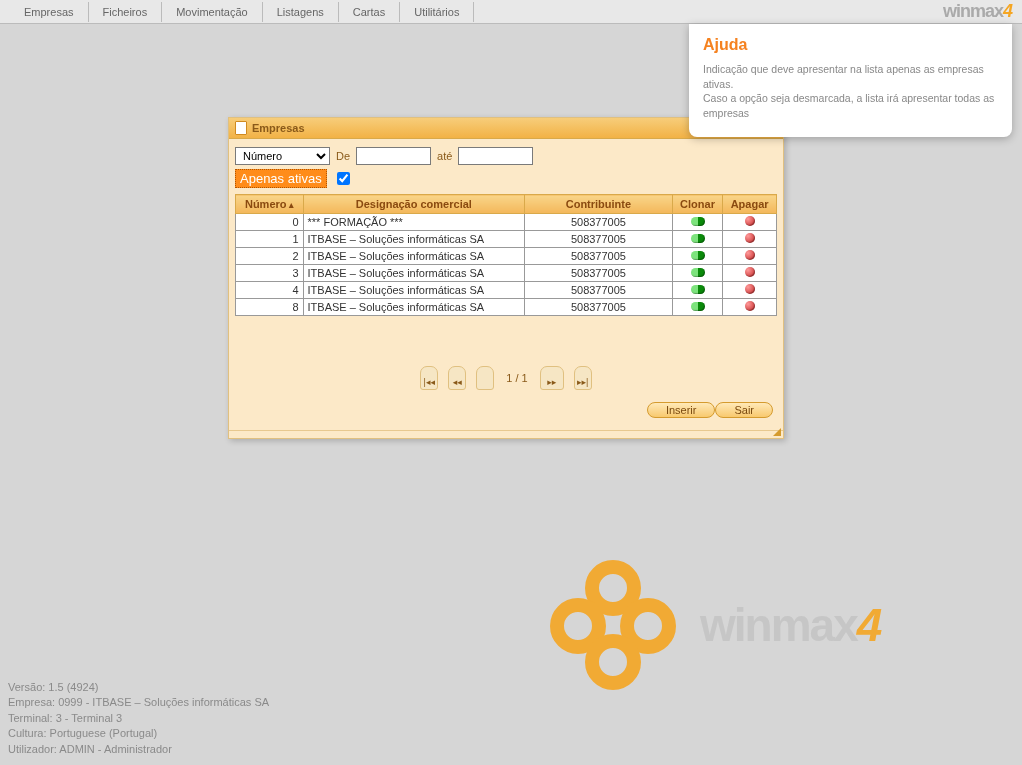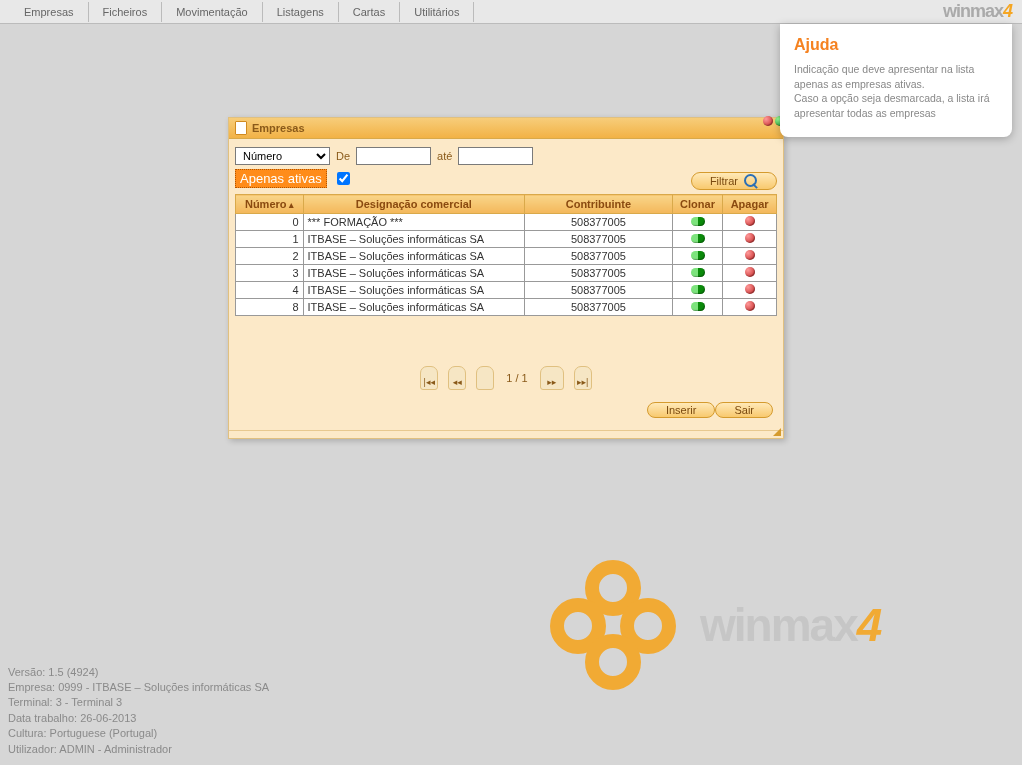--- a/index.html
+++ b/index.html
@@ -37,21 +37,21 @@
     font-size: 18px;
     font-weight: bold;
     color: #aaa;
     letter-spacing: -1px;
   }
   .logo .four { color: #f5a623; font-style: italic; }
   .help-popup {
     position: absolute;
     top: 24px;
     right: 10px;
-    width: 232px;
+    width: 323px;
     background: #fff;
     border-radius: 0 0 8px 8px;
     box-shadow: 0 2px 8px rgba(0,0,0,0.25);
     padding: 12px 14px 16px;
     z-index: 20;
   }
   .help-title { color: #f58220; font-size: 16px; font-weight: bold; margin-bottom: 8px;}
   .help-body { color: #888; font-size: 10.5px; line-height: 1.4; white-space: pre-line;}
   .window {
     position: absolute;
@@ -197,26 +197,20 @@
       </select>
       <span class="label-de">De</span>
       <input class="range" type="text" value="" style="">
       <span class="label-ate">até</span>
       <input class="range" type="text" value="" style="">
     </div>
     <div class="apenas-row">
       <span class="apenas-label">Apenas ativas</span>
       <input type="checkbox" checked="" style="">
     </div>
-    <div class="bottom-right-filter">
-      <button class="btn">
-        <span>Filtrar</span>
-          <span class="mag"></span>
-      </button>
-    </div>
 
     <table class="data">
       <thead>
         <tr>
           <th class="sorted">Número</th>
           <th>Designação comercial</th>
           <th>Contribuinte</th>
           <th>Clonar</th>
           <th>Apagar</th>
         </tr>
@@ -291,16 +285,15 @@
       <div class="ring r3"></div>
       <div class="ring r4"></div>
   </div>
   <div class="bg-logo-text"><span>winmax</span><span class="four">4</span></div>
 </div>
 
 <div class="status">
   <div>Versão: 1.5 (4924)</div>
   <div>Empresa: 0999 - ITBASE – Soluções informáticas SA</div>
   <div>Terminal: 3 - Terminal 3</div>
-  <div>Data trabalho: 26-06-2013</div>
   <div>Cultura: Portuguese (Portugal)</div>
   <div>Utilizador: ADMIN - Administrador</div>
 </div>
 
 </body></html>

